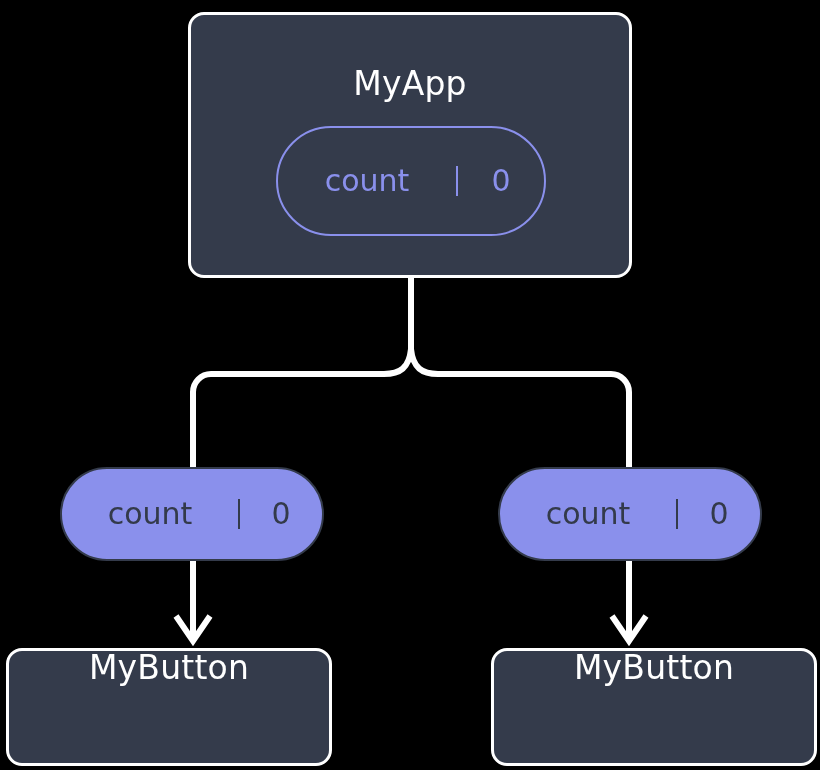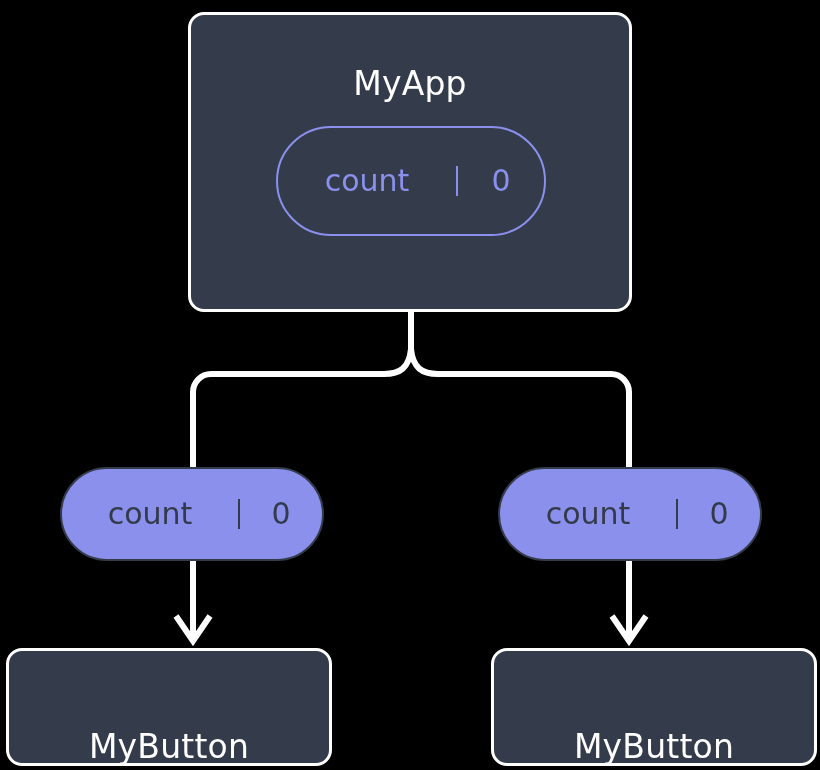--- a/index.html
+++ b/index.html
@@ -50,30 +50,30 @@
     line-height: 1;
     letter-spacing: 0.2px;
     white-space: nowrap;
   }
 
   
   #node-myapp {
     left: 188px;
     top: 12px;
     width: 444px;
-    height: 300px;
+    height: 266px;
     justify-content: flex-start;
   }
   #node-myapp .comp-title {
     margin-top: 52px;
   }
 
   
   .btn-box {
-    justify-content: flex-end;
+    justify-content: flex-start;
   }
   #node-mybutton-left {
     left: 6px;
     top: 648px;
     width: 326px;
     height: 118px;
   }
   #node-mybutton-right {
     left: 491px;
     top: 648px;

